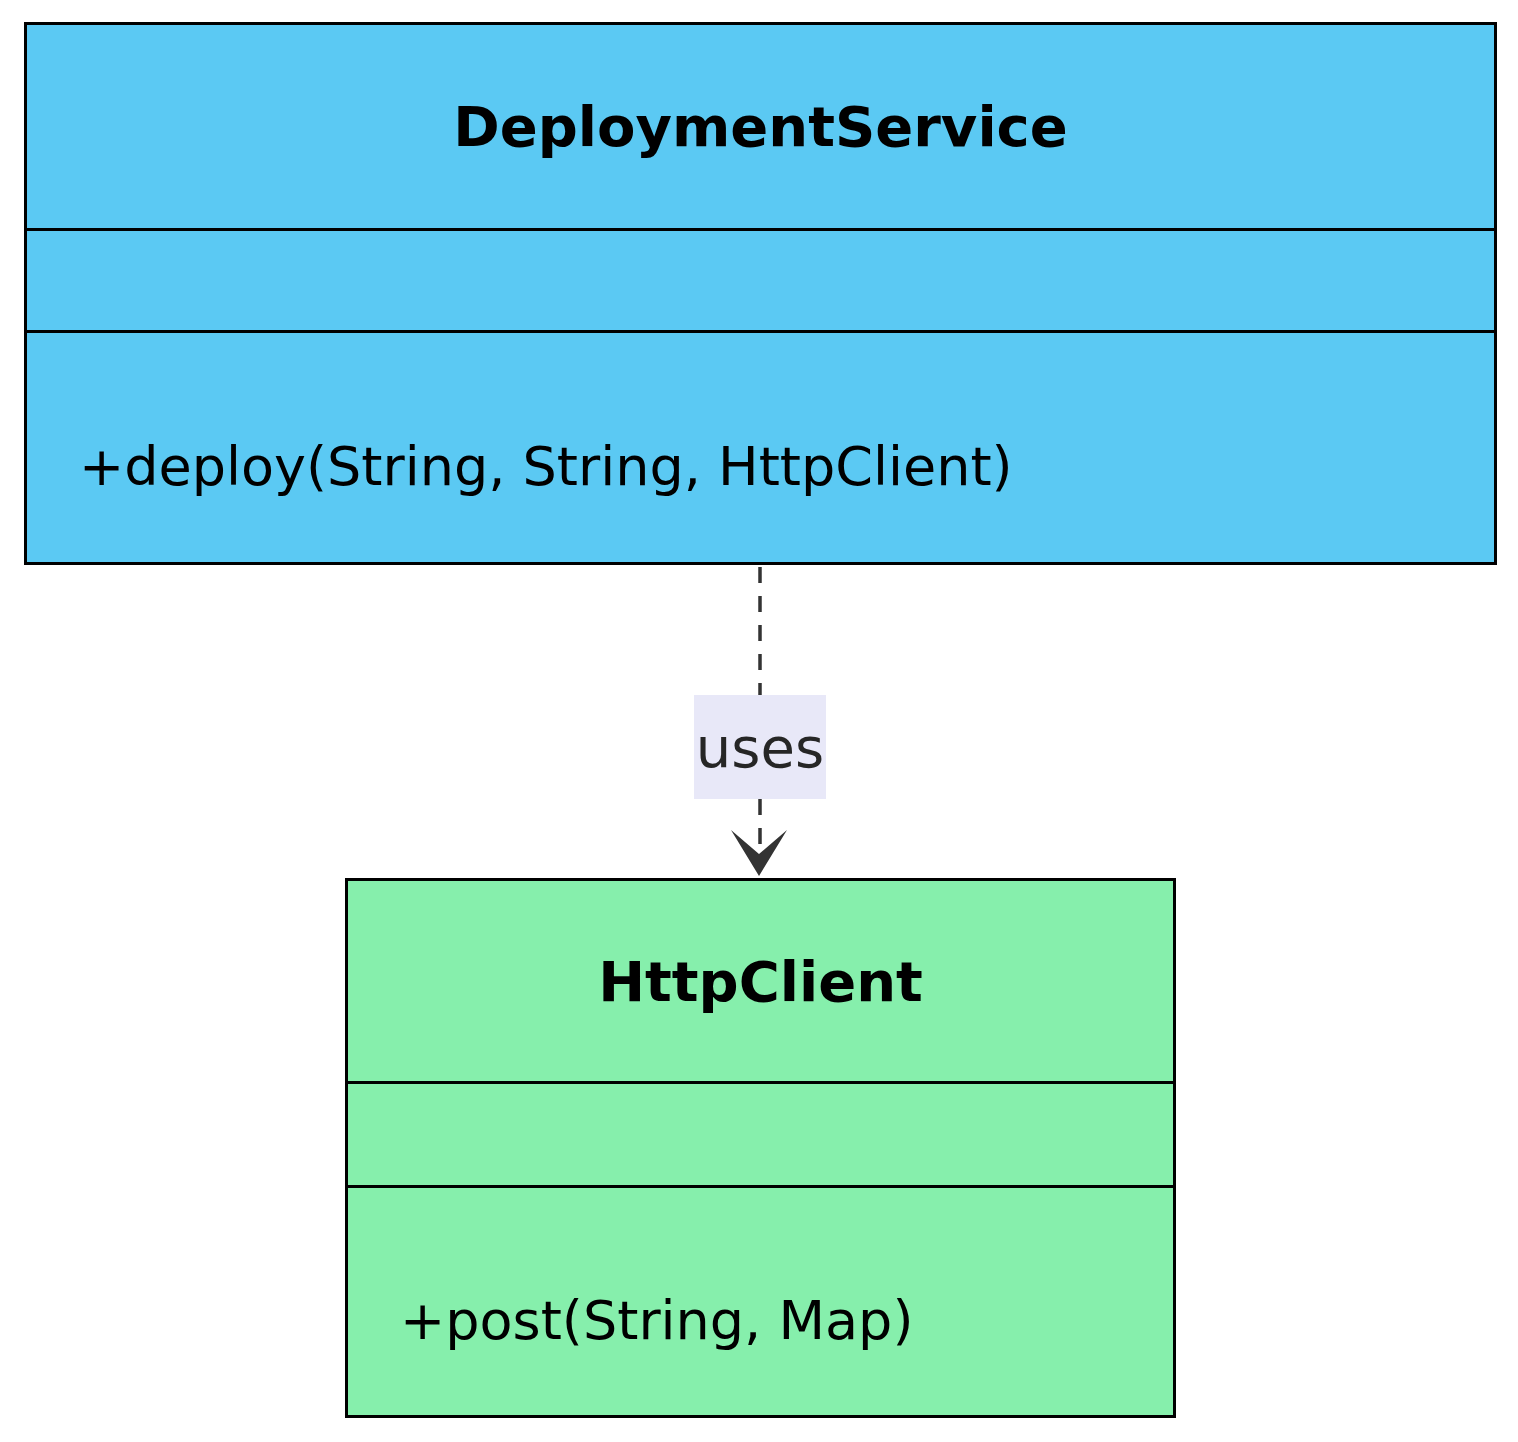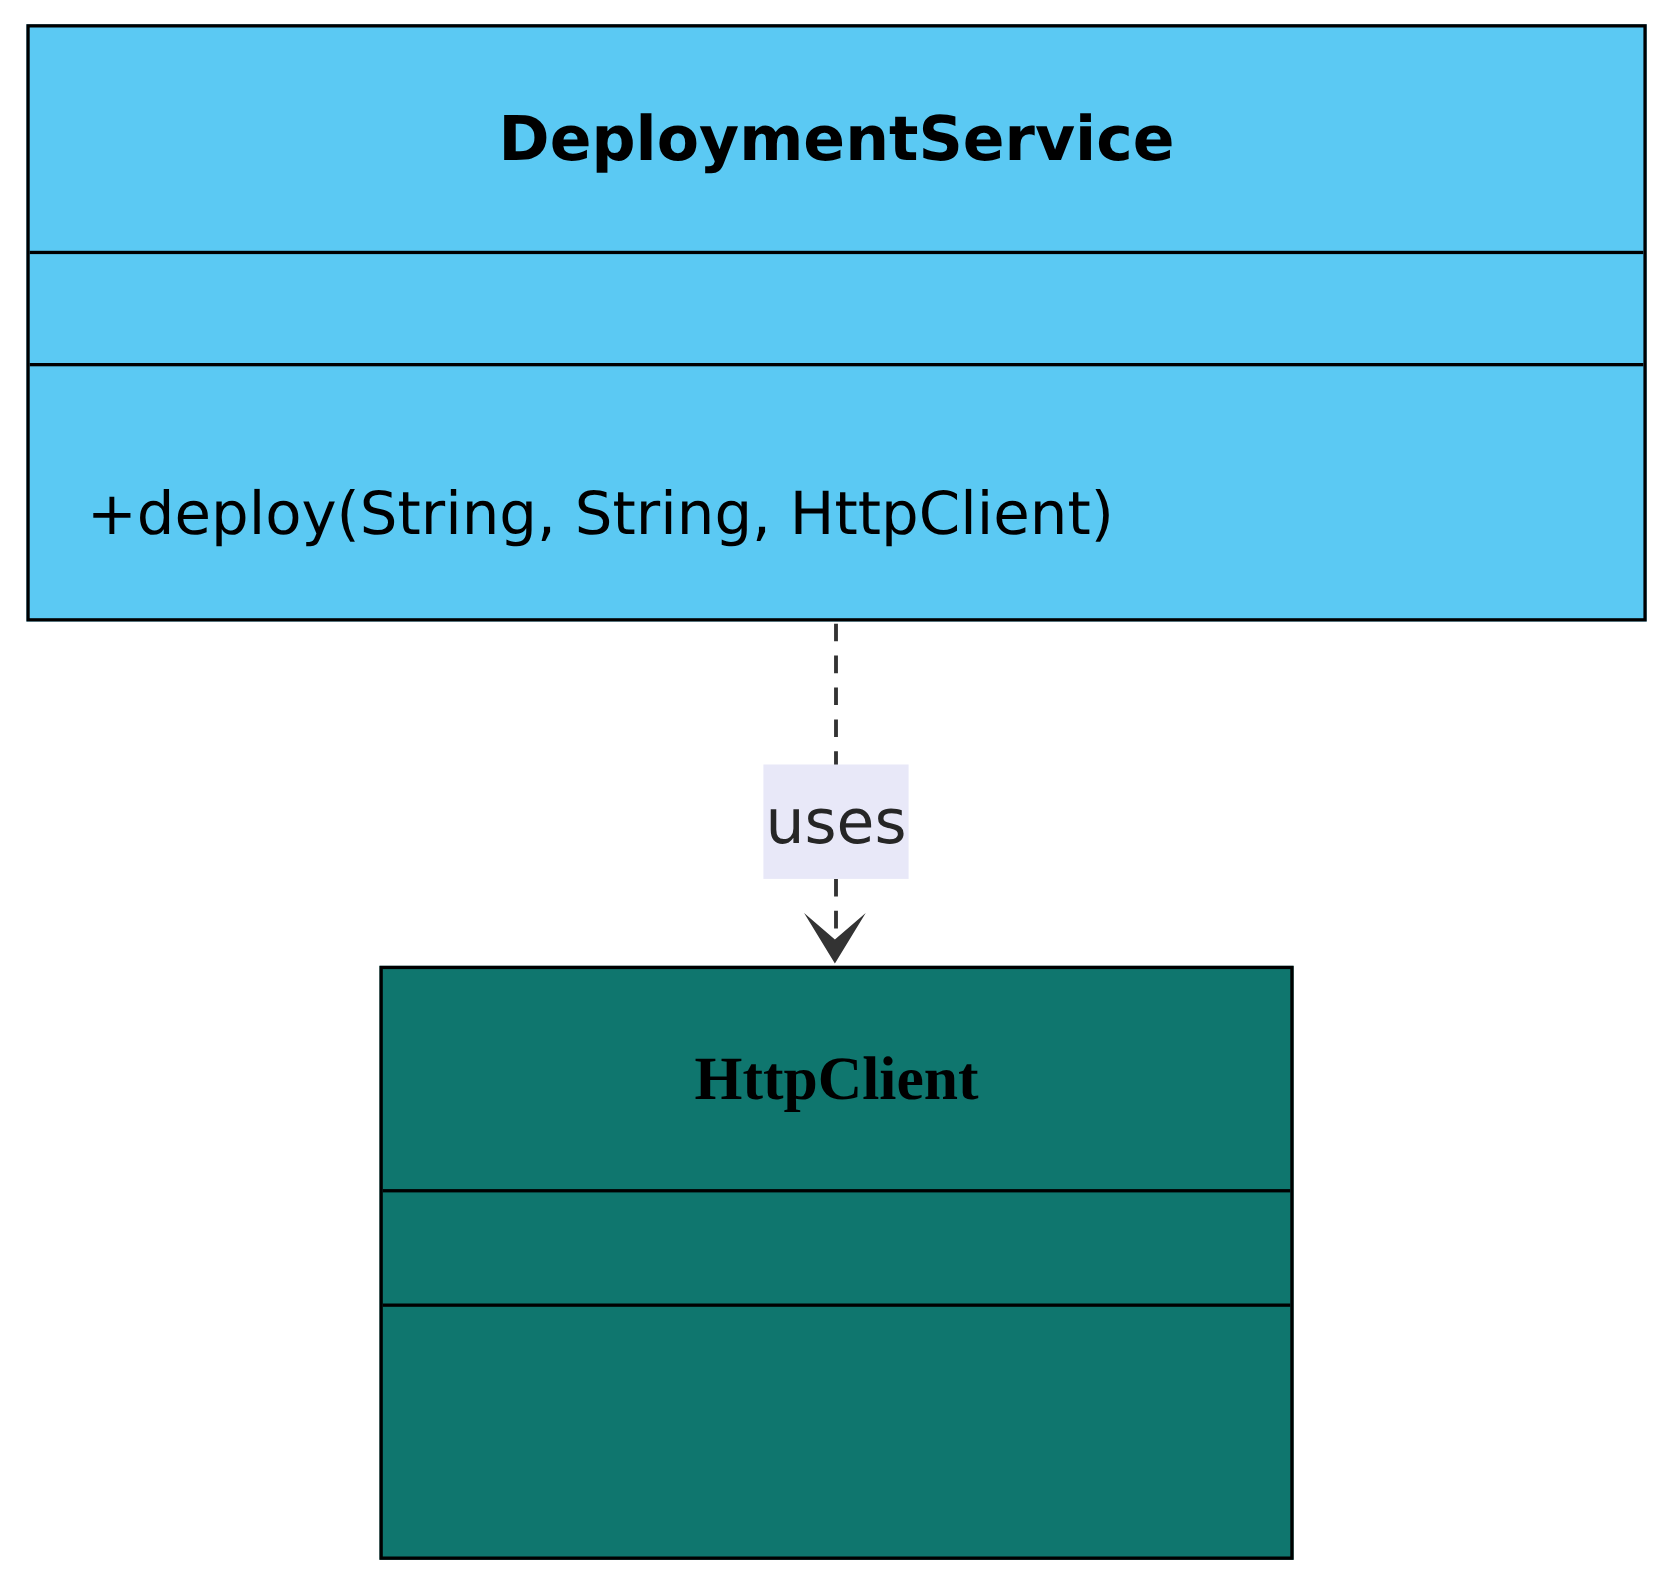--- a/index.html
+++ b/index.html
@@ -30,22 +30,21 @@
     top: 22px;
     width: 1473px;
     height: 543px;
     background: #5BC9F3;
   }
   .class-box.orange {
     left: 345px;
     top: 878px;
     width: 831px;
     height: 540px;
-    background: #0f766e;
-    font-family: Liberation Serif, serif;
+    background: #86efac;
   }
 
   .compartment {
     box-sizing: border-box;
   }
   .compartment.title {
     display: flex;
     align-items: center;
     justify-content: center;
     font-weight: bold;
@@ -128,15 +127,18 @@
 
   <div class="edge-label">
     <span>uses</span>
   </div>
 
   <div class="class-box orange">
     <div class="compartment title">
       <span>HttpClient</span>
     </div>
     <div class="compartment attrs"></div>
+    <div class="compartment methods">
+      <span>+post(String, Map)</span>
+    </div>
   </div>
 
 </div>
 
 </body></html>

